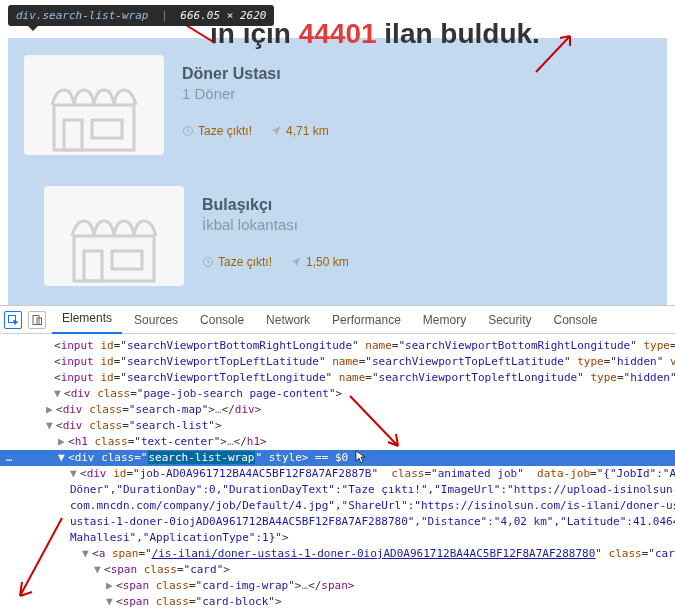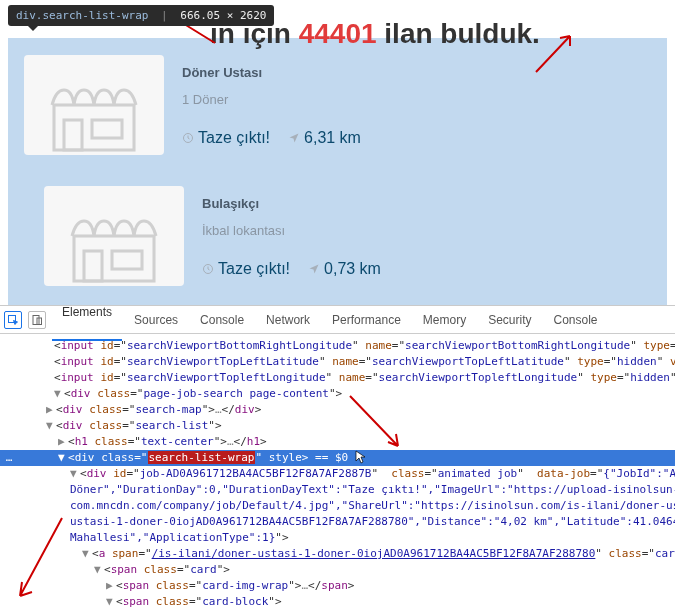--- a/index.html
+++ b/index.html
@@ -1,68 +1,68 @@
 <!DOCTYPE html>
 <html><head>
 <meta charset="utf-8">
 <style>
   * { box-sizing: border-box; margin: 0; padding: 0; }
   body { font-family: -apple-system, "Segoe UI", Arial, sans-serif; font-size: 12px; color: #333; background: #fff; width: 675px; }
   
   
   .page-top { position: relative; height: 305px; background: #fff; overflow: hidden; }
   .highlight-overlay { position: absolute; top: 38px; left: 8px; right: 8px; bottom: 0; background: rgba(120, 170, 220, 0.45); }
-  .tooltip { position: absolute; top: 5px; left: 8px; background: #2b2b2b; color: #eee; font-family: Menlo, Consolas, monospace; font-size: 11px; padding: 4px 8px; border-radius: 3px; z-index: 5; }
+  .tooltip { position: absolute; top: 5px; left: 8px; background: #2b2b2b; color: #eee; font-family: Menlo, Consolas, monospace; font-size: 11px; padding: 4px 8px; border-radius: 3px; z-index: 5; font-style: italic; }
   .tooltip::after { content: ""; position: absolute; bottom: -5px; left: 20px; border: 5px solid transparent; border-top-color: #2b2b2b; border-bottom: none; }
   .tooltip .sel { color: #9bbbdc; }
   .tooltip .sep { color: #888; margin: 0 6px; }
   
   .headline { position: absolute; top: 18px; left: 210px; font-size: 28px; font-weight: 600; color: #333; }
   .headline .count { color: #e13b3b; font-weight: 700; }
   
   .card { position: absolute; left: 24px; right: 24px; height: 115px; display: flex; }
   .card.c1 { top: 55px; }
   .card.c2 { top: 186px; padding-left: 20px; }
   .card-img { width: 140px; height: 100px; background: #f7f7f7; border-radius: 4px; display: flex; align-items: flex-end; justify-content: center; overflow: hidden; }
   .card-img svg { width: 100px; height: 80px; opacity: 0.35; }
   .card-body { padding-left: 18px; padding-top: 10px; }
-  .card-title { font-size: 13px; font-weight: 600; color: #4a5a6a; }
-  .card-sub { font-size: 13px; color: #8a96a3; margin-top: 12px; }
-  .card-meta { margin-top: 22px; font-size: 16px; color: #0c4a6e; display: flex; gap: 18px; align-items: center; }
+  .card-title { font-size: 16px; font-weight: 600; color: #4a5a6a; }
+  .card-sub { font-size: 15px; color: #8a96a3; margin-top: 2px; }
+  .card-meta { margin-top: 22px; font-size: 12px; color: #a16207; display: flex; gap: 18px; align-items: center; }
   .card-meta span { display: inline-flex; align-items: center; gap: 4px; }
   
   
   .arrow { position: absolute; pointer-events: none; }
   
   
   .devtools { border-top: 1px solid #cacaca; background: #fff; font-size: 12px; }
   .dt-tabs { display: flex; align-items: center; border-bottom: 1px solid #ccc; height: 28px; padding: 0 4px; gap: 2px; }
   .dt-icon { width: 18px; height: 18px; border: 1px solid #bbb; border-radius: 2px; display: flex; align-items: center; justify-content: center; margin-right: 4px; color: #666; }
   .dt-icon.active { color: #1a73e8; border-color: #1a73e8; }
   .dt-tab { padding: 6px 10px; color: #555; cursor: default; }
-  .dt-tab.active { color: #333; border-bottom: 2px solid #1a73e8; padding-bottom: 20px; }
+  .dt-tab.active { color: #333; border-bottom: 2px solid #1a73e8; padding-bottom: 7px; }
   
   .dom-tree { font-family: Menlo, Consolas, monospace; font-size: 11px; line-height: 16px; padding: 4px 0 8px 0; white-space: nowrap; overflow: hidden; position: relative; }
   .dom-tree .ln { padding-left: 54px; }
   .dom-tree .i1 { padding-left: 46px; }
   .dom-tree .i2 { padding-left: 58px; }
   .dom-tree .i3 { padding-left: 70px; }
   .dom-tree .i4 { padding-left: 82px; }
   .dom-tree .i5 { padding-left: 94px; }
   .dom-tree .i6 { padding-left: 106px; }
   .dom-tree .i7 { padding-left: 118px; }
   .tag { color: #881280; }
   .attr { color: #994500; }
   .val { color: #1a1aa6; }
   .val-u { color: #1a1aa6; text-decoration: underline; }
   .gray { color: #888; }
   .tri { color: #888; display: inline-block; width: 10px; }
   .sel-line { background: #3879d9; color: #fff; position: relative; }
   .sel-line .tag, .sel-line .attr, .sel-line .gray { color: #fff; }
-  .sel-line .hlcls { background: #b91c1c; padding: 0 1px; }
+  .sel-line .hlcls { background: #0369a1; padding: 0 1px; }
   .sel-dots { position: absolute; left: 0; top: 0; bottom: 0; background: #3879d9; width: 18px; color: #fff; text-align: center; }
   .cursor { display: inline-block; }
 </style>
 </head>
 <body>
 
 <div class="page-top">
   <div class="highlight-overlay"></div>
 
   <div class="tooltip">
@@ -92,21 +92,21 @@
           <svg width="12" height="12" viewBox="0 0 24 24" fill="none" stroke="#a7b0ba" stroke-width="2">
               <circle cx="12" cy="12" r="9"></circle>
               <path d="M12 7v5l3 2"></path>
             </svg>
           <span>Taze çıktı!</span>
         </span>
         <span>
           <svg width="12" height="12" viewBox="0 0 24 24" fill="#a7b0ba">
               <path d="M3 11l18-8-8 18-2-8-8-2z"></path>
             </svg>
-          <span>6,31 km</span>
+          <span>4,71 km</span>
         </span>
       </div>
     </div>
   </div>
 
   <div class="card c2">
     <div class="card-img">
       <svg viewBox="0 0 100 80">
         <rect x="10" y="30" width="80" height="45" fill="none" stroke="#888" stroke-width="3"></rect>
         <path d="M8 30 Q12 15 20 15 Q28 15 30 30 M30 30 Q32 15 40 15 Q48 15 50 30 M50 30 Q52 15 60 15 Q68 15 70 30 M70 30 Q72 15 80 15 Q88 15 92 30" fill="none" stroke="#888" stroke-width="3"></path>
@@ -122,21 +122,21 @@
           <svg width="12" height="12" viewBox="0 0 24 24" fill="none" stroke="#a7b0ba" stroke-width="2">
               <circle cx="12" cy="12" r="9"></circle>
               <path d="M12 7v5l3 2"></path>
             </svg>
           <span>Taze çıktı!</span>
         </span>
         <span>
           <svg width="12" height="12" viewBox="0 0 24 24" fill="#a7b0ba">
               <path d="M3 11l18-8-8 18-2-8-8-2z"></path>
             </svg>
-          <span>0,73 km</span>
+          <span>1,50 km</span>
         </span>
       </div>
     </div>
   </div>
 
   <svg class="arrow" style="left:160px;top:8px" width="60" height="40">
       <path d="M55 35 L8 6 M8 6 L18 6 M8 6 L10 16" stroke="#c00" stroke-width="2" fill="none"></path>
     </svg>
   <svg class="arrow" style="left:530px;top:28px" width="50" height="50">
       <path d="M6 44 L40 8 M40 8 L30 10 M40 8 L40 18" stroke="#c00" stroke-width="2" fill="none"></path>

